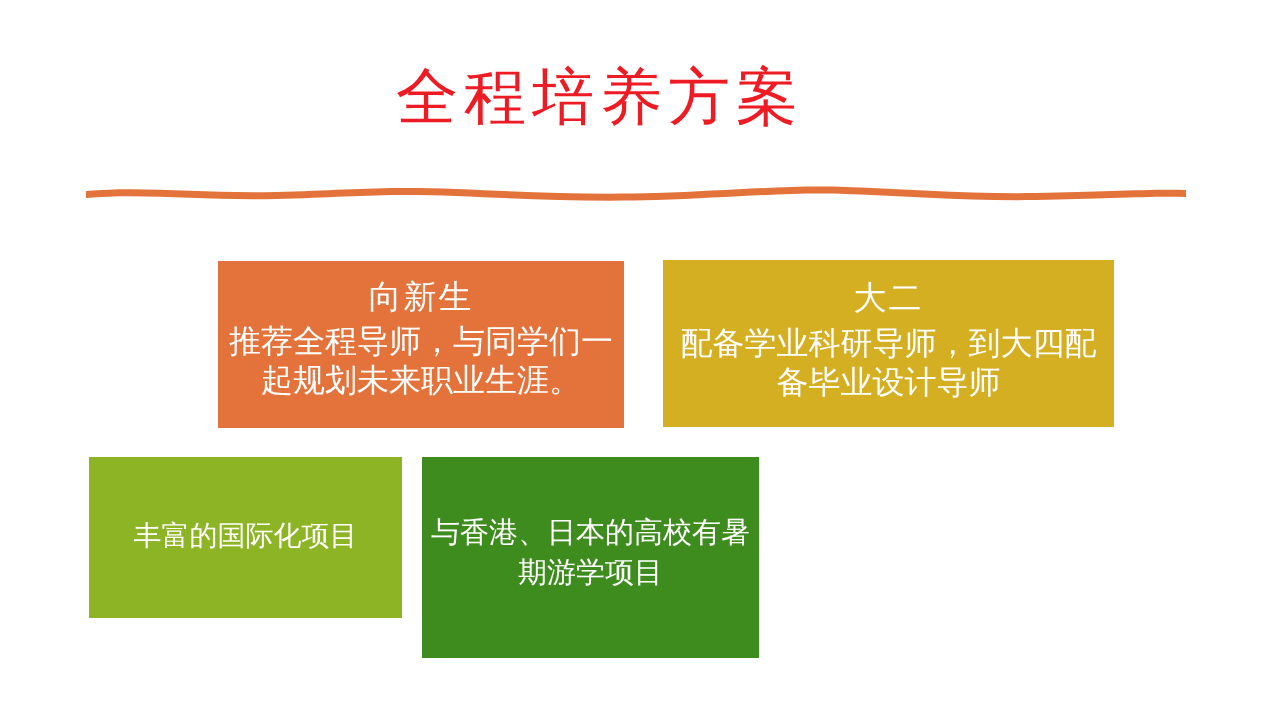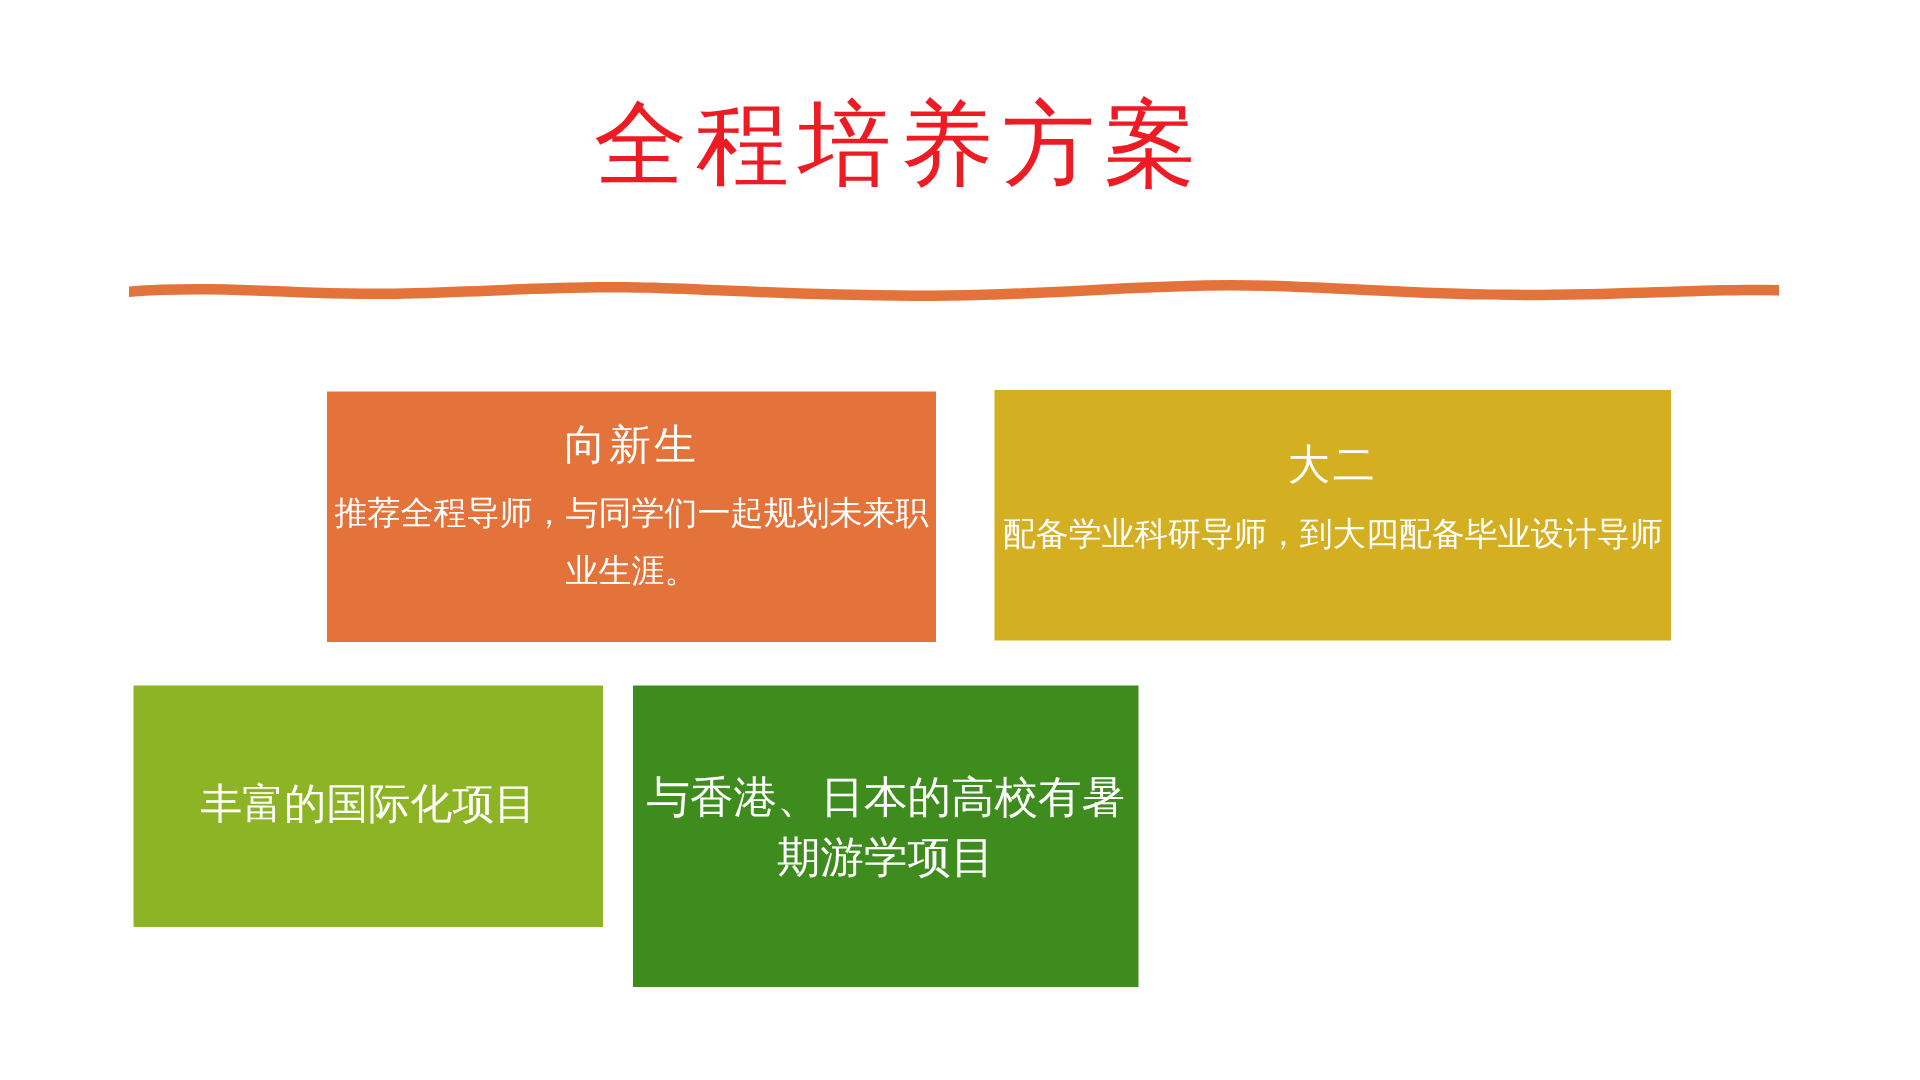--- a/index.html
+++ b/index.html
@@ -48,28 +48,28 @@
   .box {
     position: absolute;
     box-sizing: border-box;
     color: #ffffff;
     text-align: center;
     display: flex;
     flex-direction: column;
     align-items: center;
   }
   .box .box-heading {
-    font-size: 28px;
+    font-size: 33px;
     line-height: 38px;
     letter-spacing: 2px;
     white-space: nowrap;
     text-align: right;
   }
   .box .box-body {
-    font-size: 22px;
+    font-size: 32px;
     line-height: 39px;
     letter-spacing: 0px;
   }
 
   
   #box-freshman {
     left: 218px;
     top: 261px;
     width: 406px;
     height: 167px;
@@ -78,21 +78,21 @@
   }
   #box-freshman .box-body { padding: 6px 2px 0 2px; }
 
   
   #box-sophomore {
     left: 663px;
     top: 260px;
     width: 451px;
     height: 167px;
     background: #D4AF21;
-    padding-top: 31px;
+    padding-top: 19px;
   }
   #box-sophomore .box-body { padding: 7px 4px 0 4px; }
 
   
   #box-international {
     left: 89px;
     top: 457px;
     width: 313px;
     height: 161px;
     background: #8CB424;

